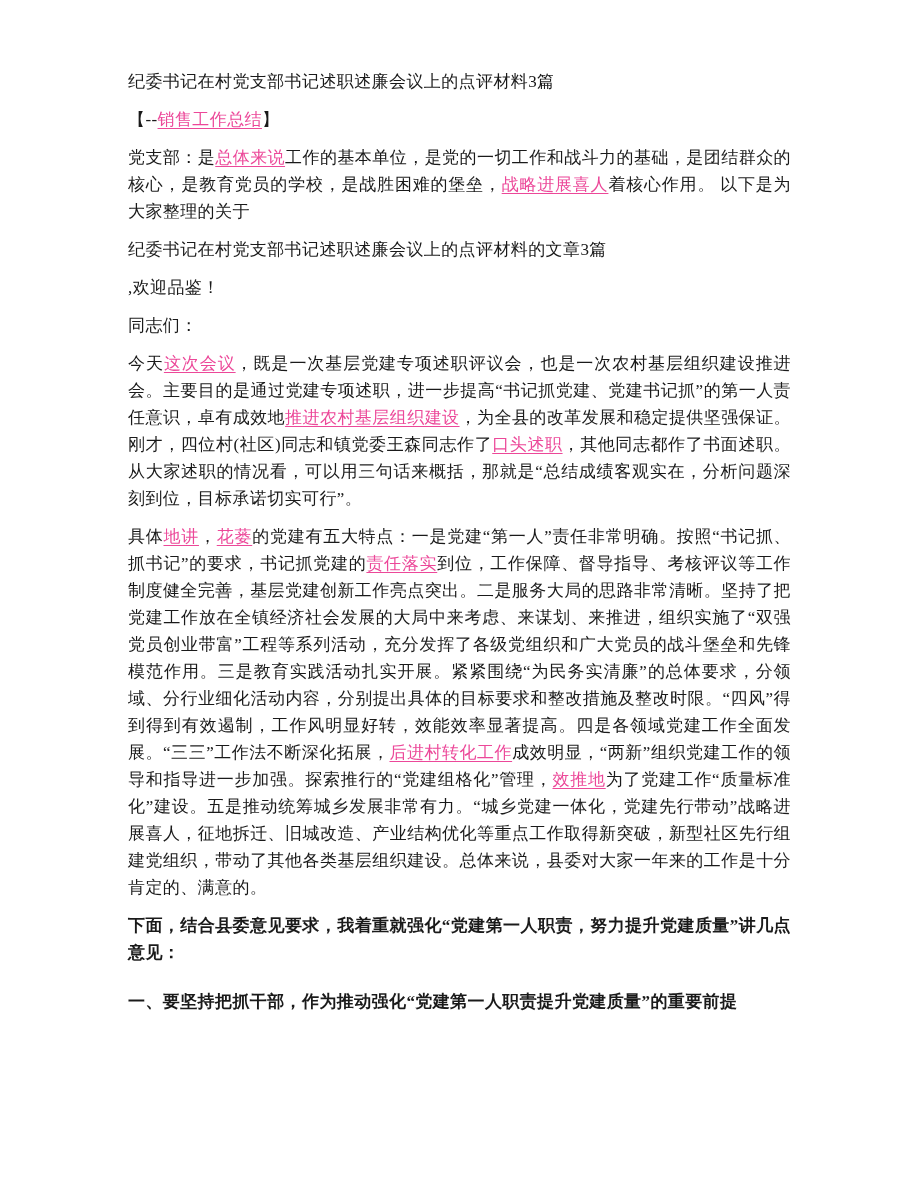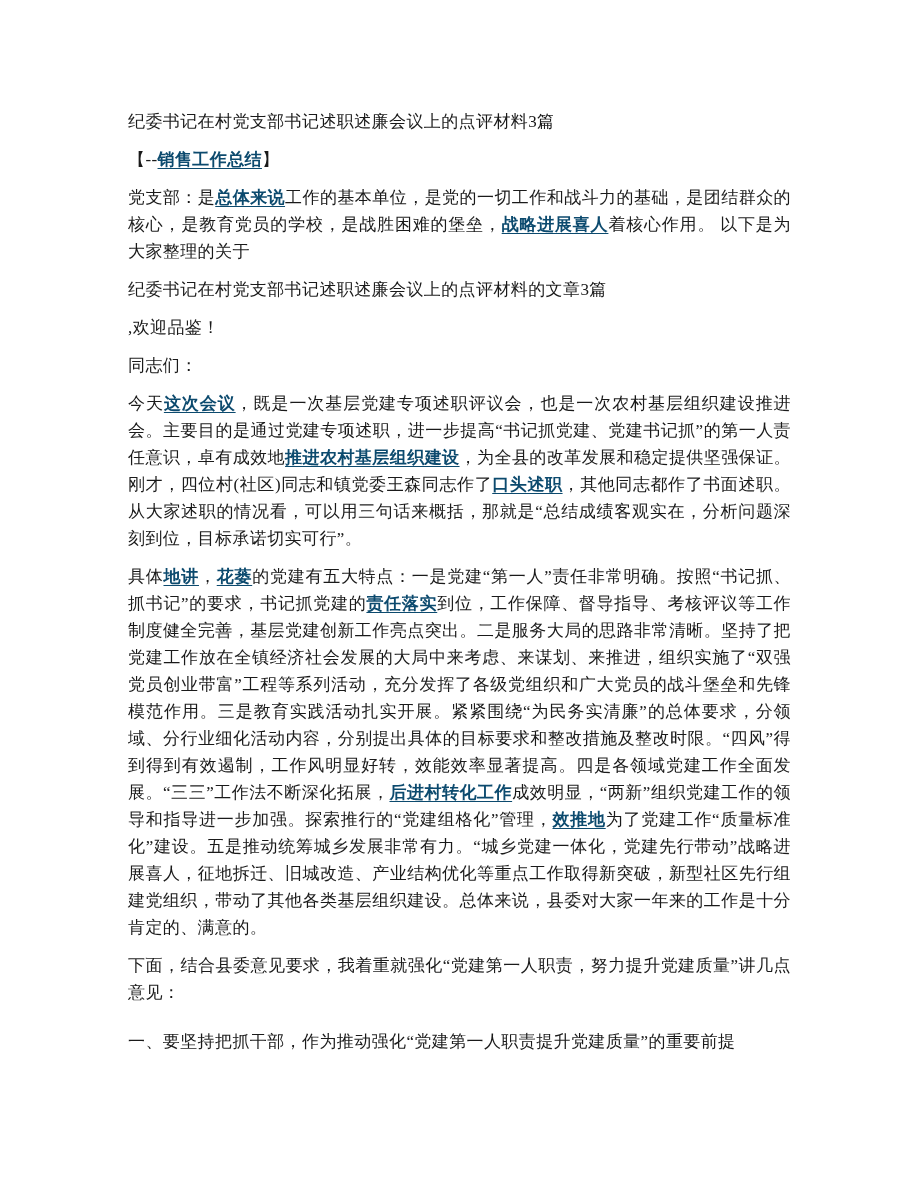--- a/index.html
+++ b/index.html
@@ -8,40 +8,39 @@
     height: 1191px;
     background: #ffffff;
     color: #1a1a1a;
     font-family: "Liberation Serif", "DejaVu Serif", serif;
     overflow: hidden;
   }
   .page {
     box-sizing: border-box;
     width: 920px;
     height: 1191px;
-    padding: 108px 129px 0 128px;
+    padding: 68px 129px 0 128px;
     background: #ffffff;
   }
   p.para {
     margin: 0 0 11px 0;
     font-size: 17px;
     line-height: 27px;
     text-align: justify;
     letter-spacing: 0.4px;
     word-break: break-all;
   }
-  p.para.bold { font-weight: normal; }
+  p.para.bold { font-weight: bold; }
   p.para.space-before { margin-top: 22px; }
   span.run { text-decoration: none; }
   span.run.u {
     text-decoration: underline;
     text-underline-offset: 3px;
-    color: #0c4a6e;
+    color: #ec4899;
     cursor: pointer;
-    font-weight: bold;
   }
   span.run.b { font-weight: normal; }
 </style>
 </head>
 <body>
 
 <div class="page">
   <div id="doc">
       <p class="para"><span class="run">纪委书记在村党支部书记述职述廉会议上的点评材料3篇</span></p>
       <p class="para"><span class="run">【--</span><span class="run u">销售工作总结</span><span class="run">】</span></p>

